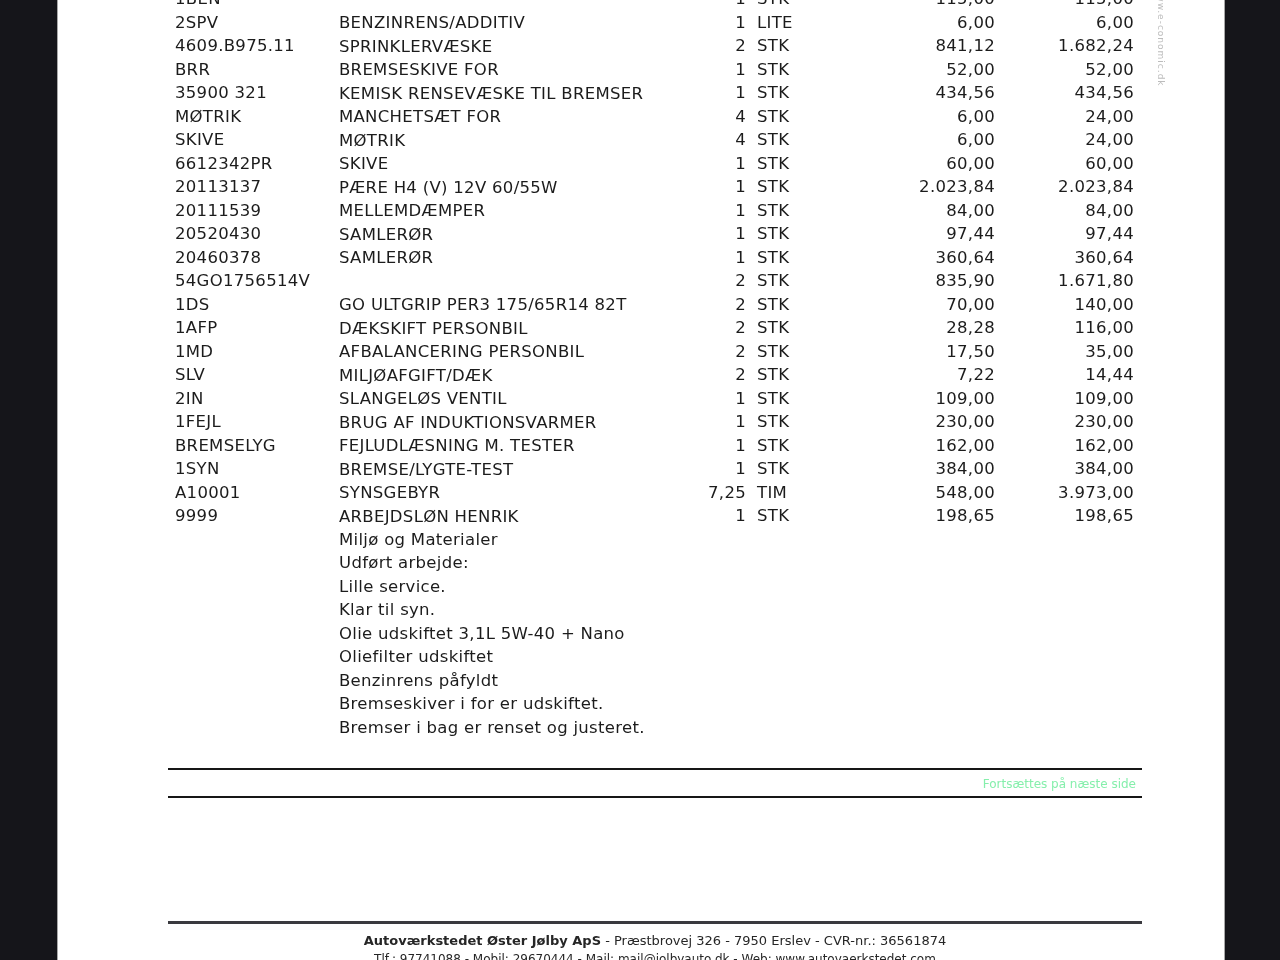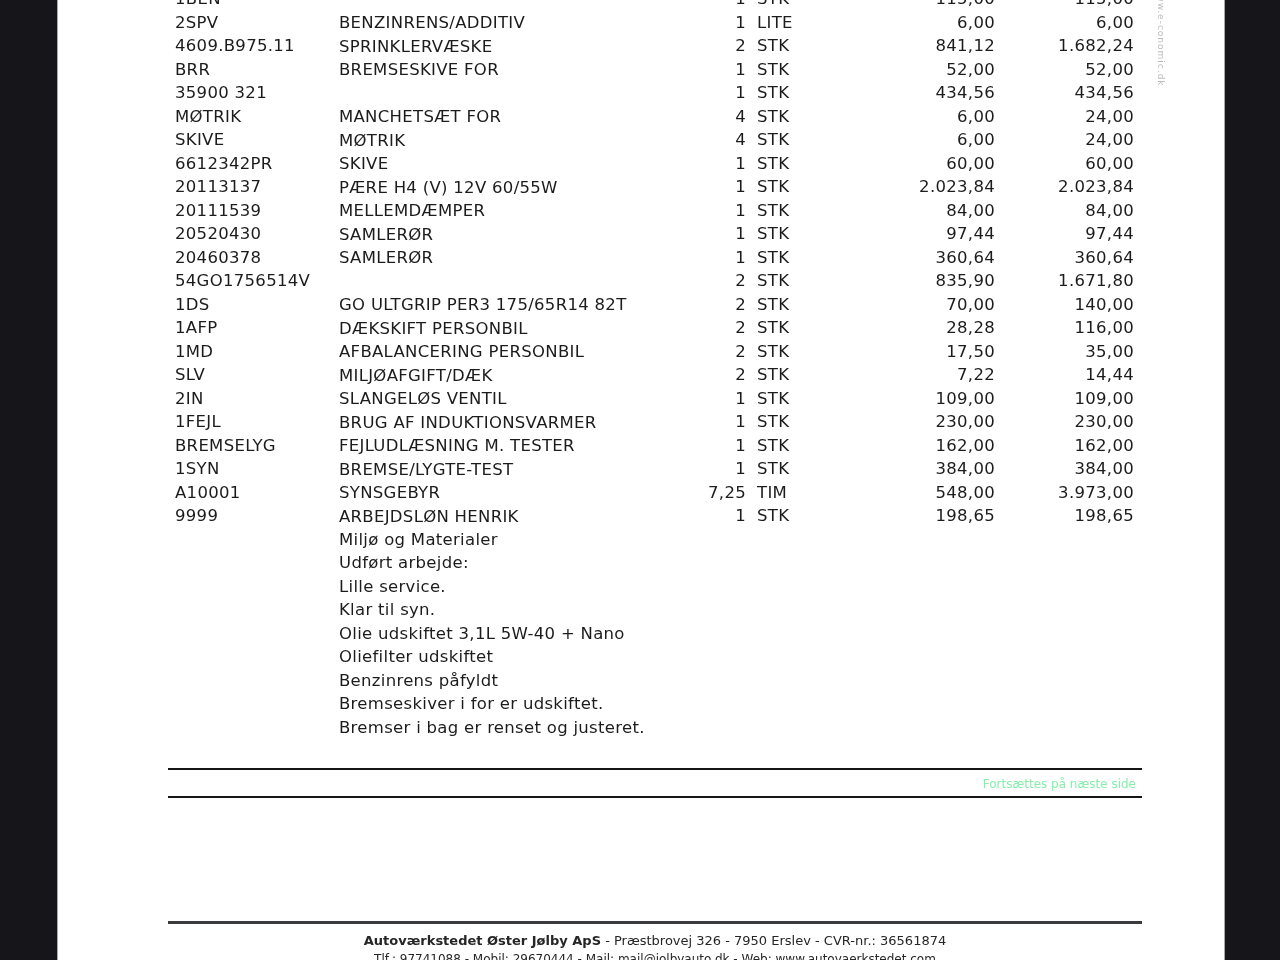--- a/index.html
+++ b/index.html
@@ -135,20 +135,21 @@
     <div class="row" style="top: 34px;">
     <span class="c code">4609.B975.11</span>
     <span class="c desc">BREMSESKIVE FOR</span>
     <span class="c qty">2</span>
     <span class="c unit">STK</span>
     <span class="c price">841,12</span>
     <span class="c total">1.682,24</span>
   </div>
     <div class="row" style="top: 57.5px;">
     <span class="c code">BRR</span>
+    <span class="c desc">KEMISK RENSEVÆSKE TIL BREMSER</span>
     <span class="c qty">1</span>
     <span class="c unit">STK</span>
     <span class="c price">52,00</span>
     <span class="c total">52,00</span>
   </div>
     <div class="row" style="top: 81px;">
     <span class="c code">35900 321</span>
     <span class="c desc">MANCHETSÆT FOR</span>
     <span class="c qty">1</span>
     <span class="c unit">STK</span>

